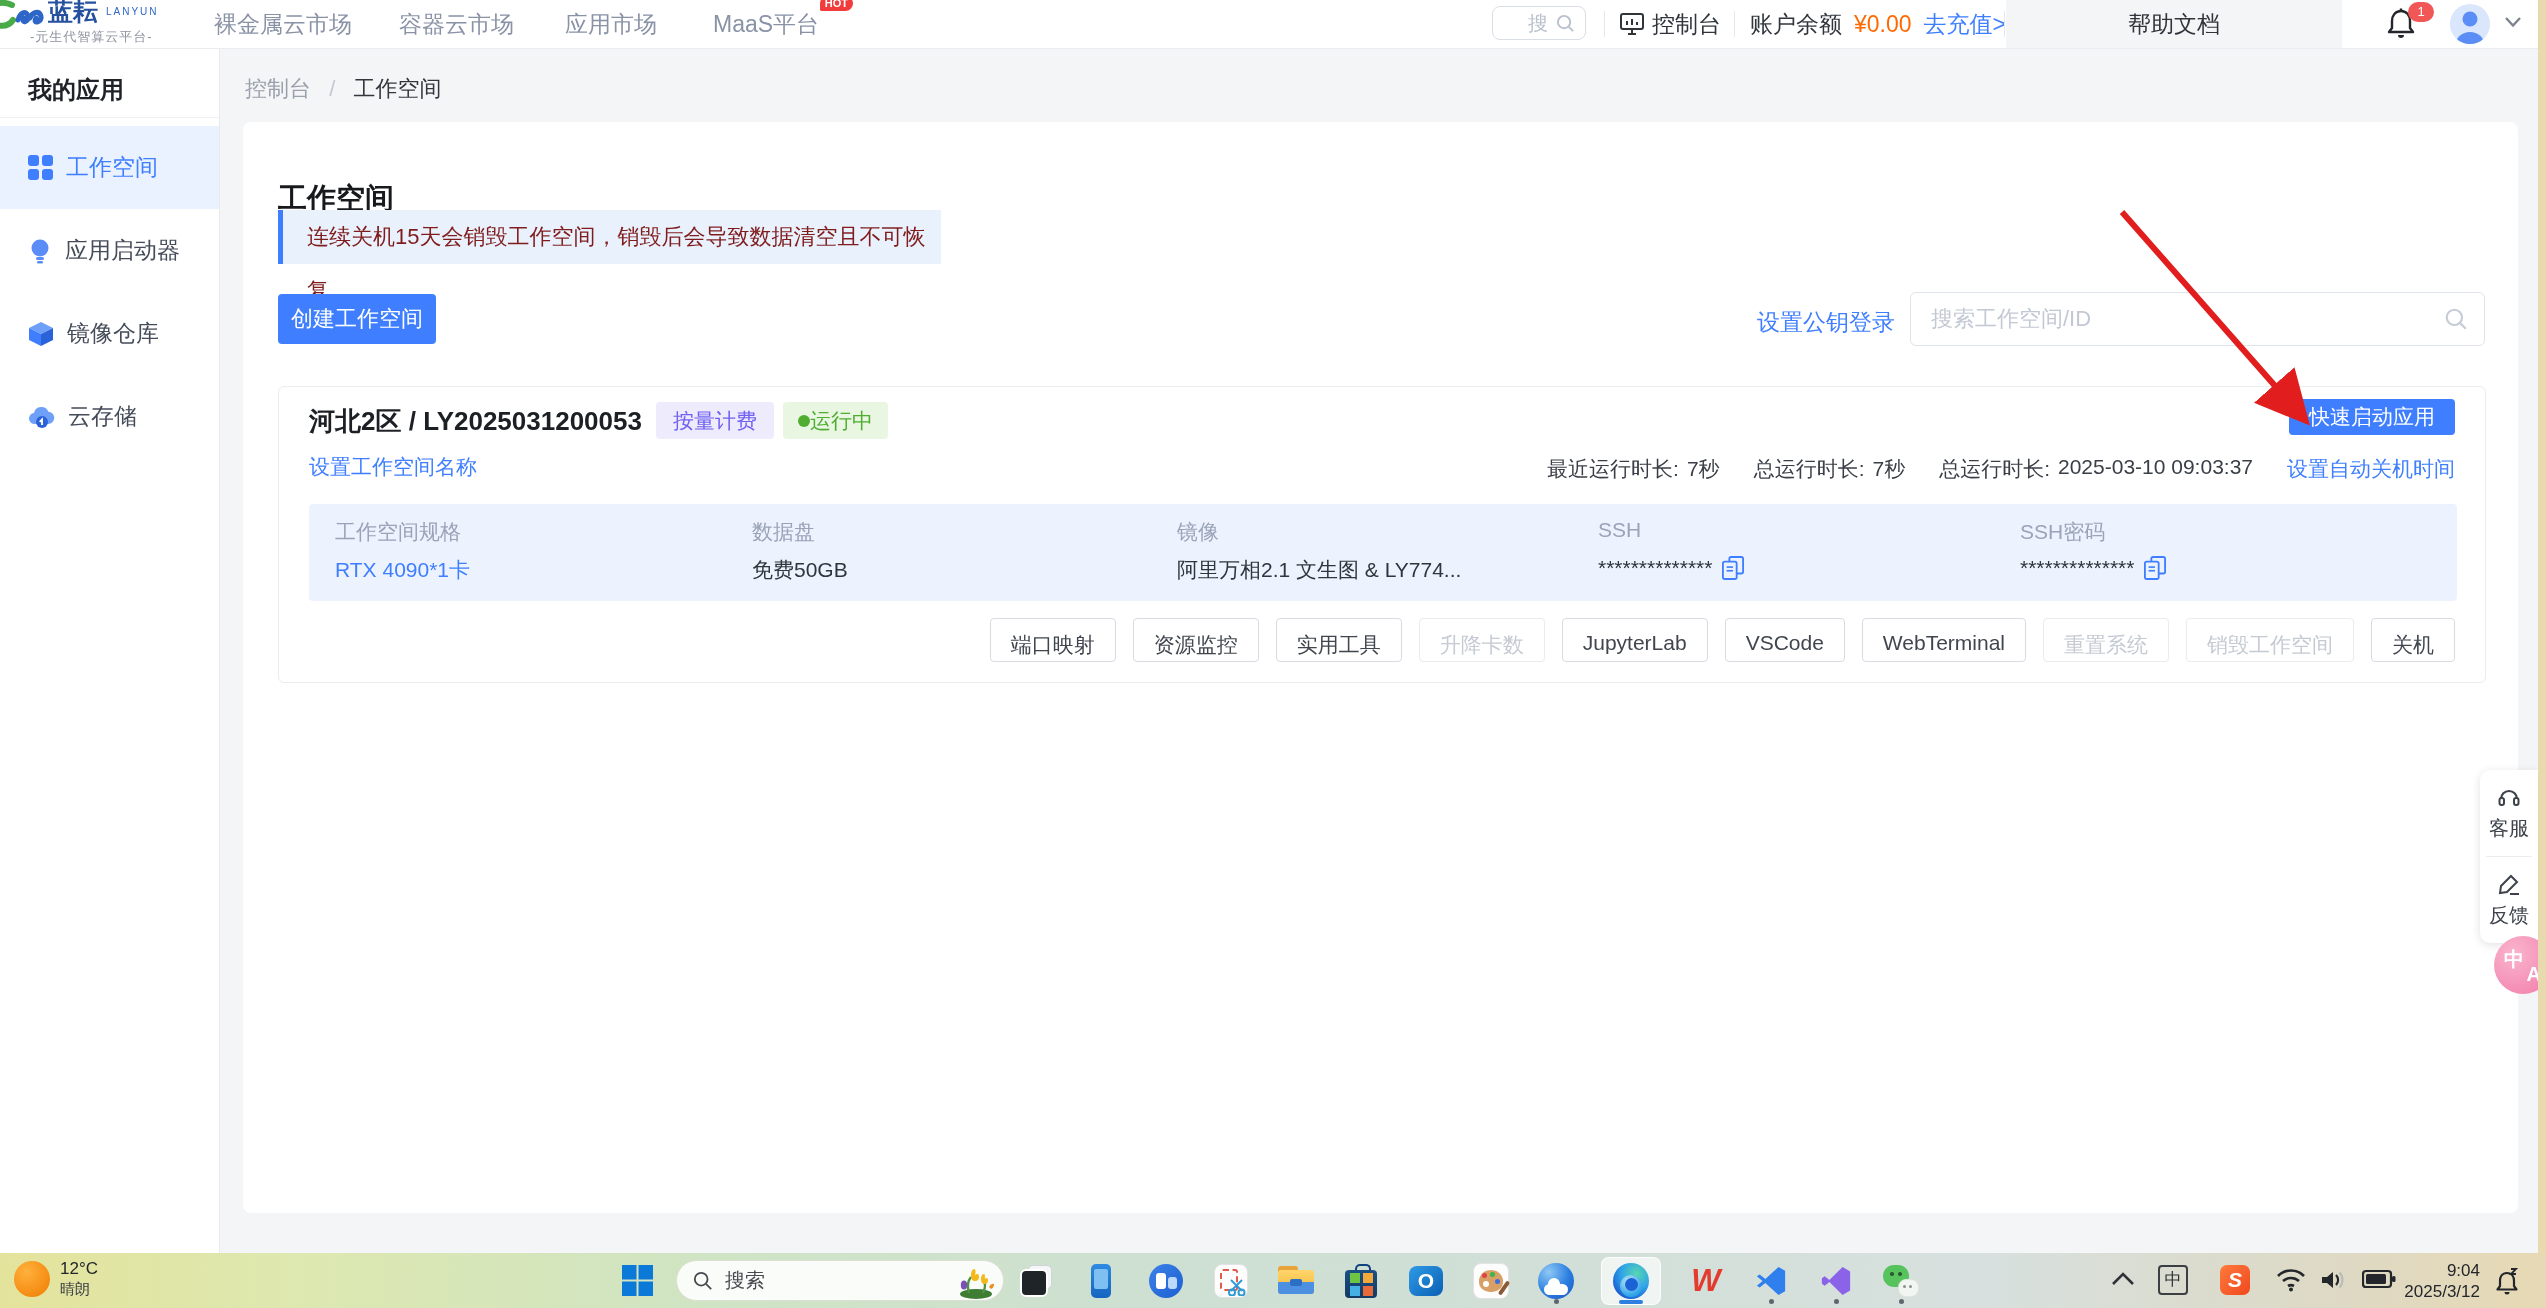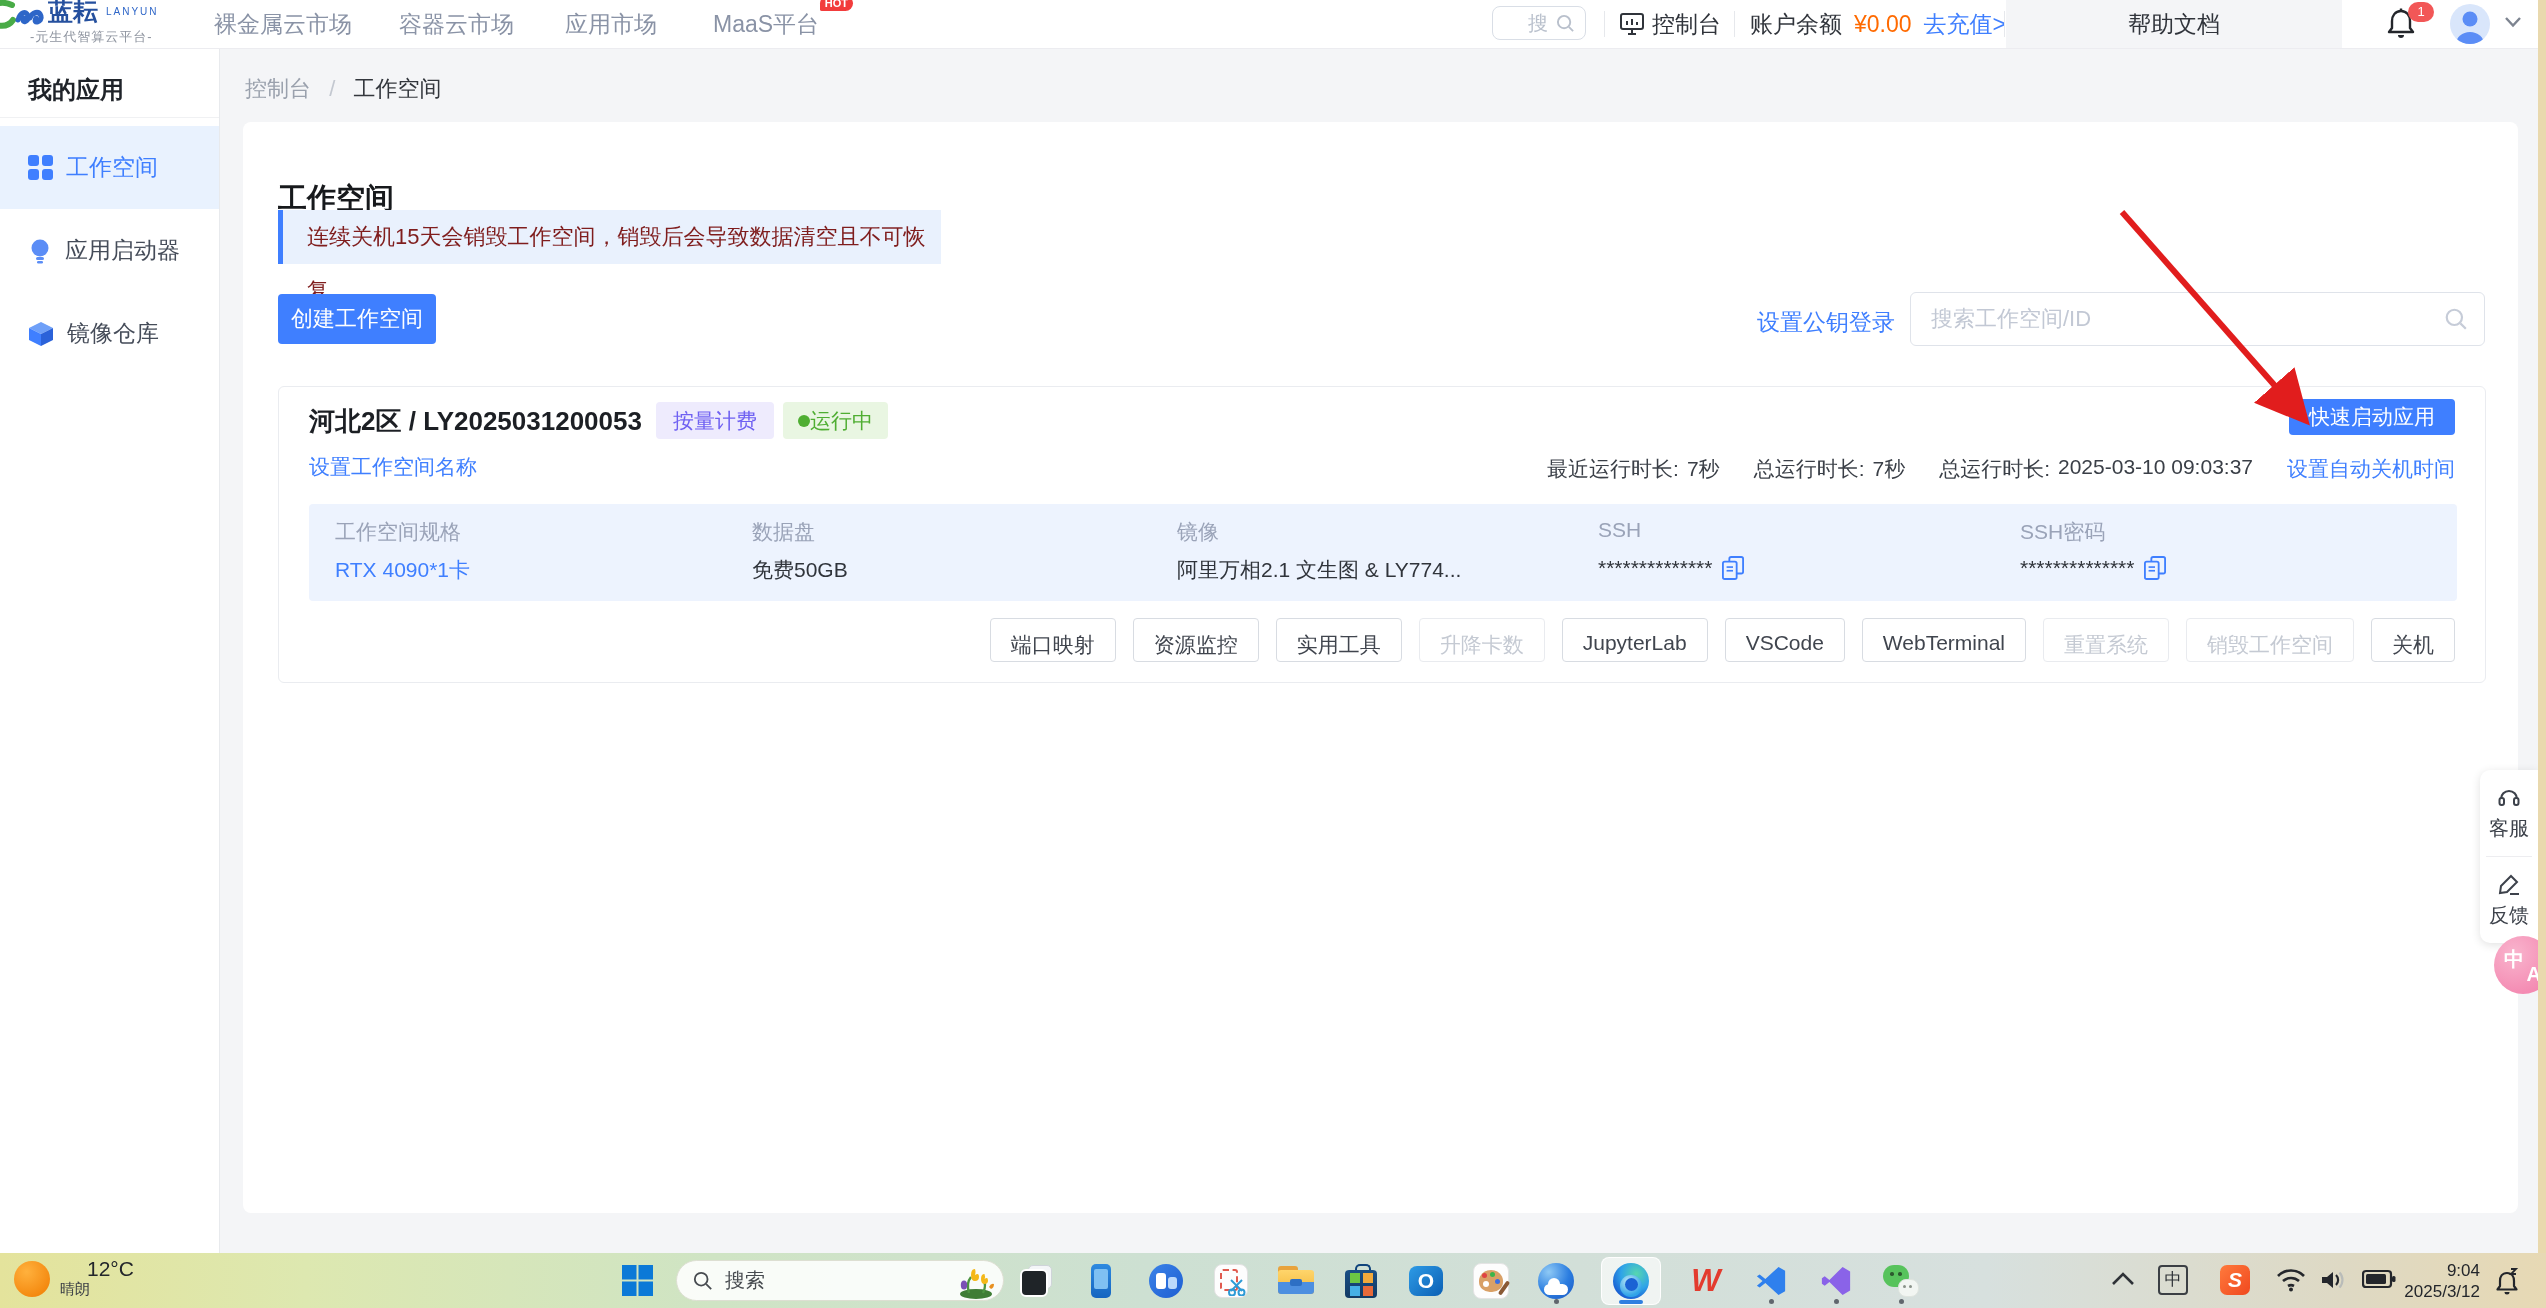--- a/index.html
+++ b/index.html
@@ -97,21 +97,21 @@
   .tr-zh{position:absolute;left:10px;top:10px;font-size:20px;} .tr-en{position:absolute;right:11px;bottom:8px;font-size:20px;}
 
   .right-strip{position:absolute;right:0;top:0;width:8px;height:1253px;background:#e9d9ae;z-index:8;}
 
   
   .taskbar{position:absolute;left:0;top:1253px;width:2546px;height:55px;z-index:9;
            background:linear-gradient(90deg,#e4e39c 0%,#dde8b0 12%,#cfe4c4 28%,#cde0d2 45%,#d2dfd8 62%,#d7e0de 78%,#ded9c4 92%,#e7d9b4 100%);}
   .weather{position:absolute;left:14px;top:6px;display:flex;align-items:center;gap:10px;cursor:pointer;}
   .sun{width:36px;height:36px;border-radius:50%;background:radial-gradient(circle at 35% 30%,#ffb13d,#f07b00);}
   .weather-text{display:flex;flex-direction:column;line-height:20px;}
-  .w-temp{font-size:21px;color:#23262b;margin-left:27px;} .w-cond{font-size:15px;color:#3a3e45;}
+  .w-temp{font-size:17px;color:#23262b;} .w-cond{font-size:15px;color:#3a3e45;}
   .start-btn{position:absolute;left:622px;top:12px;cursor:pointer;}
   .tb-search{position:absolute;left:676px;top:7px;width:328px;height:41px;border-radius:21px;background:rgba(255,255,255,.88);
              border:1px solid #dddfd2;box-sizing:border-box;display:flex;align-items:center;gap:12px;padding:0 6px 0 16px;cursor:pointer;}
   .tb-search-text{font-size:20px;color:#474b50;flex:1;}
   .tb-icons{position:absolute;left:1016px;top:4px;display:flex;gap:25px;align-items:center;height:48px;}
   .tb-ic{width:40px;height:46px;display:flex;align-items:center;justify-content:center;position:relative;cursor:pointer;}
   .run-dot{position:absolute;left:18px;bottom:0px;width:5px;height:5px;border-radius:3px;background:#60666d;}
   .edge-active{width:58px;height:46px;background:rgba(255,255,255,.65);border:1px solid rgba(255,255,255,.9);border-radius:8px;}
   .edge-pill{position:absolute;left:17px;bottom:0;width:24px;height:4px;border-radius:2px;background:#2f7fe0;}
   .ic-sq{border-radius:8px;display:flex;align-items:center;justify-content:center;}
@@ -223,20 +223,28 @@
       <span>镜像仓库</span>
     </div>
     <div class="side-item si1">
       <svg width="24" height="26" viewBox="0 0 24 26">
         <circle cx="12" cy="10" r="8.5" fill="#5b8df6"></circle>
           <rect x="8" y="19" width="8" height="3" rx="1.5" fill="#5b8df6"></rect>
           <rect x="9" y="23" width="6" height="2.6" rx="1.3" fill="#5b8df6"></rect>
       </svg>
       <span>应用启动器</span>
     </div>
+    <div class="side-item si3">
+      <svg width="27" height="24" viewBox="0 0 27 24">
+        <path d="M7 19 a5.5 5.5 0 0 1-1-11 a7.5 7.5 0 0 1 14.4-1.2 A5.8 5.8 0 0 1 20 19z" fill="#6fa0f8"></path>
+        <circle cx="14" cy="17" r="6" fill="#2b62d9"></circle>
+          <polyline points="14,20 14,14.5 11.7,16.8" fill="none" stroke="#fff" stroke-width="1.8"></polyline>
+      </svg>
+      <span>云存储</span>
+    </div>
   </aside>
 
   <div class="breadcrumb">
     <span class="bc-gray">控制台</span>
     <span class="bc-sep">/</span>
     <span class="bc-cur">工作空间</span>
   </div>
 
   <section class="main-card">
     <h1 class="page-title">工作空间</h1>

